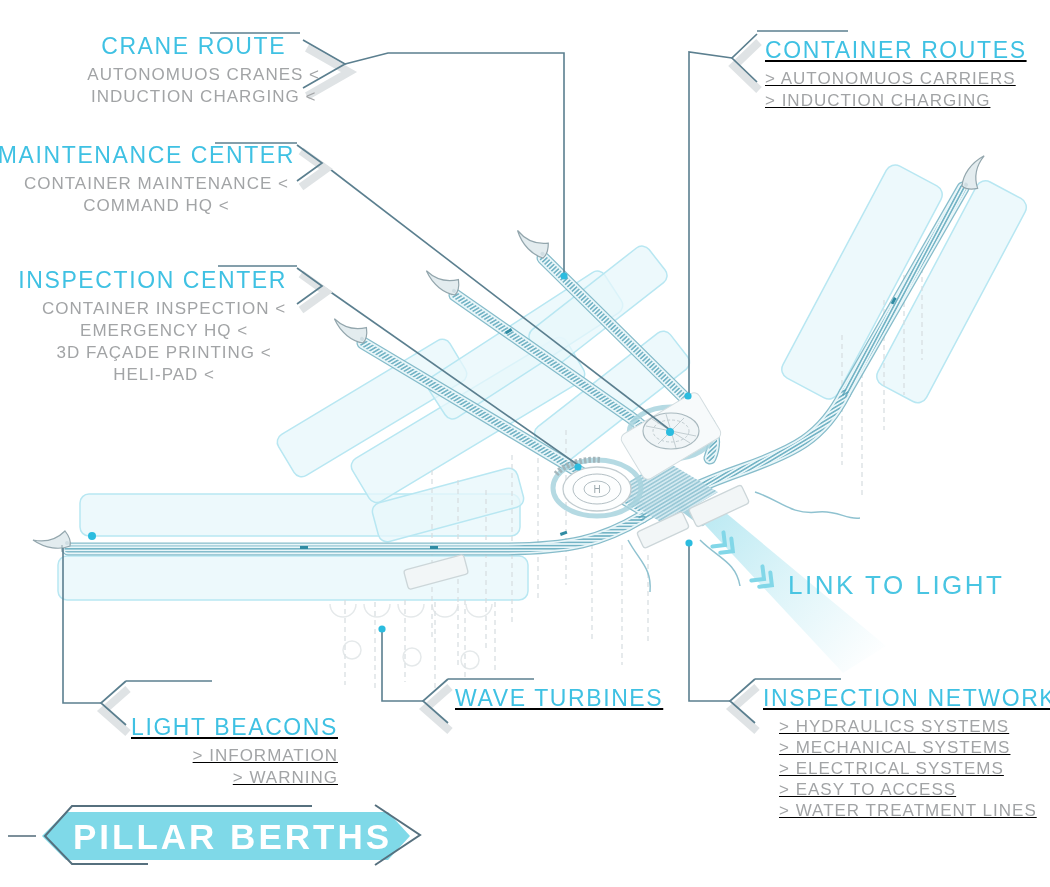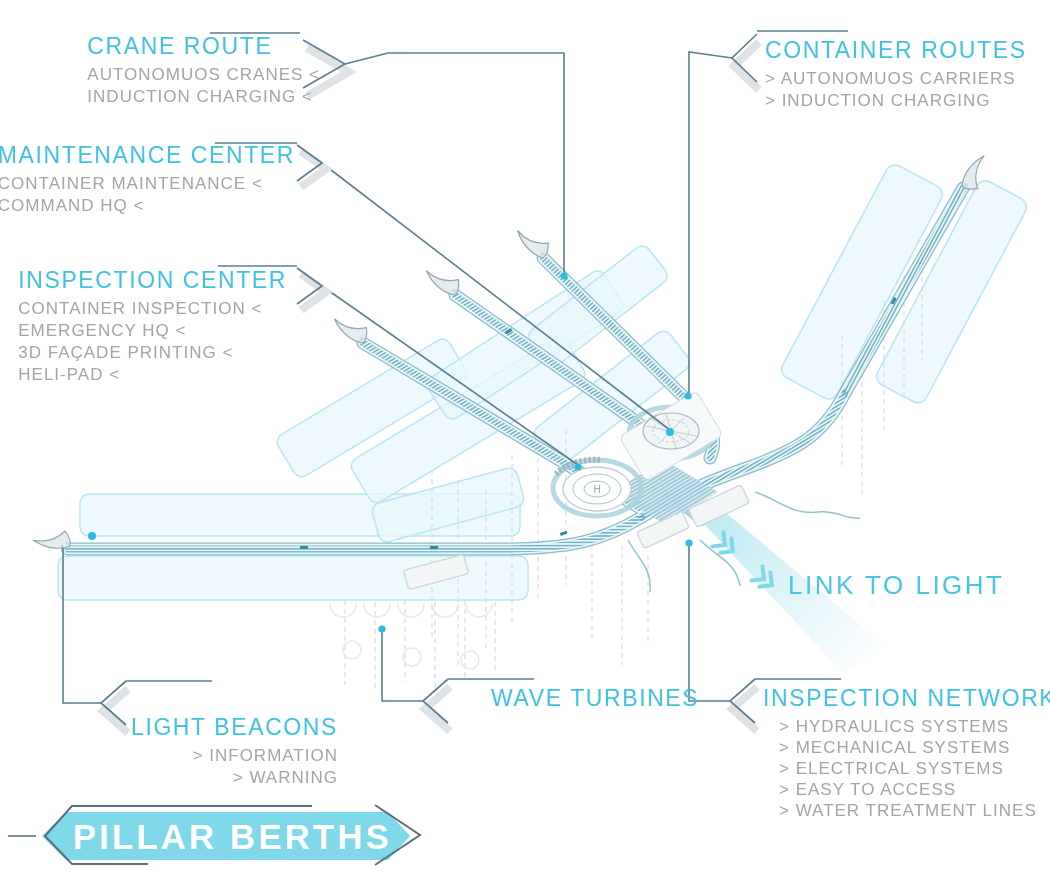--- a/index.html
+++ b/index.html
@@ -3,32 +3,32 @@
 <meta charset="utf-8">
 <style>
   html,body{margin:0;padding:0;background:#ffffff;}
   body{width:1050px;height:887px;position:relative;overflow:hidden;
        font-family:"Liberation Sans",sans-serif;}
   .stage{position:absolute;left:0;top:0;width:1050px;height:887px;}
   svg.art{position:absolute;left:0;top:0;}
   .callout{position:absolute;white-space:nowrap;}
   .co-title{font-size:23px;letter-spacing:1.6px;color:#3fc1e3;font-weight:400;}
   .co-items{margin-top:4px;font-size:17px;letter-spacing:1px;color:#a2a4a6;line-height:22px;}
-  .callout.right{text-align:left;}
-  .callout.left{text-align:left;}
+  .callout.right{text-align:center;}
+  .callout.left{text-align:left;text-decoration:underline;}
   #co-crane{top:33px;right:750px;}
   #co-crane .co-items{margin-right:-20px;}
   #co-maintenance{top:142px;right:755px;}
   #co-maintenance .co-items{margin-right:-20px;}
   #co-inspection{top:267px;right:763px;}
   #co-inspection .co-items{margin-right:-23px;}
   #co-container{top:37px;left:765px;}
   #co-light{top:714px;left:131px;text-align:right;}
   #co-light .co-items{margin-left:-7px;}
-  #co-wave{top:685px;left:455px;margin-left:36px;}
+  #co-wave{top:685px;left:455px;}
   #co-technical{top:685px;left:763px;}
   #co-technical .co-items{line-height:21px;margin-left:16px;}
   #link-tower{position:absolute;left:788px;top:570px;font-size:26px;
       letter-spacing:2.5px;color:#49c5e2;white-space:nowrap;}
   #banner-label{position:absolute;left:62px;top:817px;width:330px;text-align:right;
       font-size:35px;font-weight:bold;letter-spacing:3px;color:#ffffff;white-space:nowrap;}
 </style>
 </head>
 <body>
 

